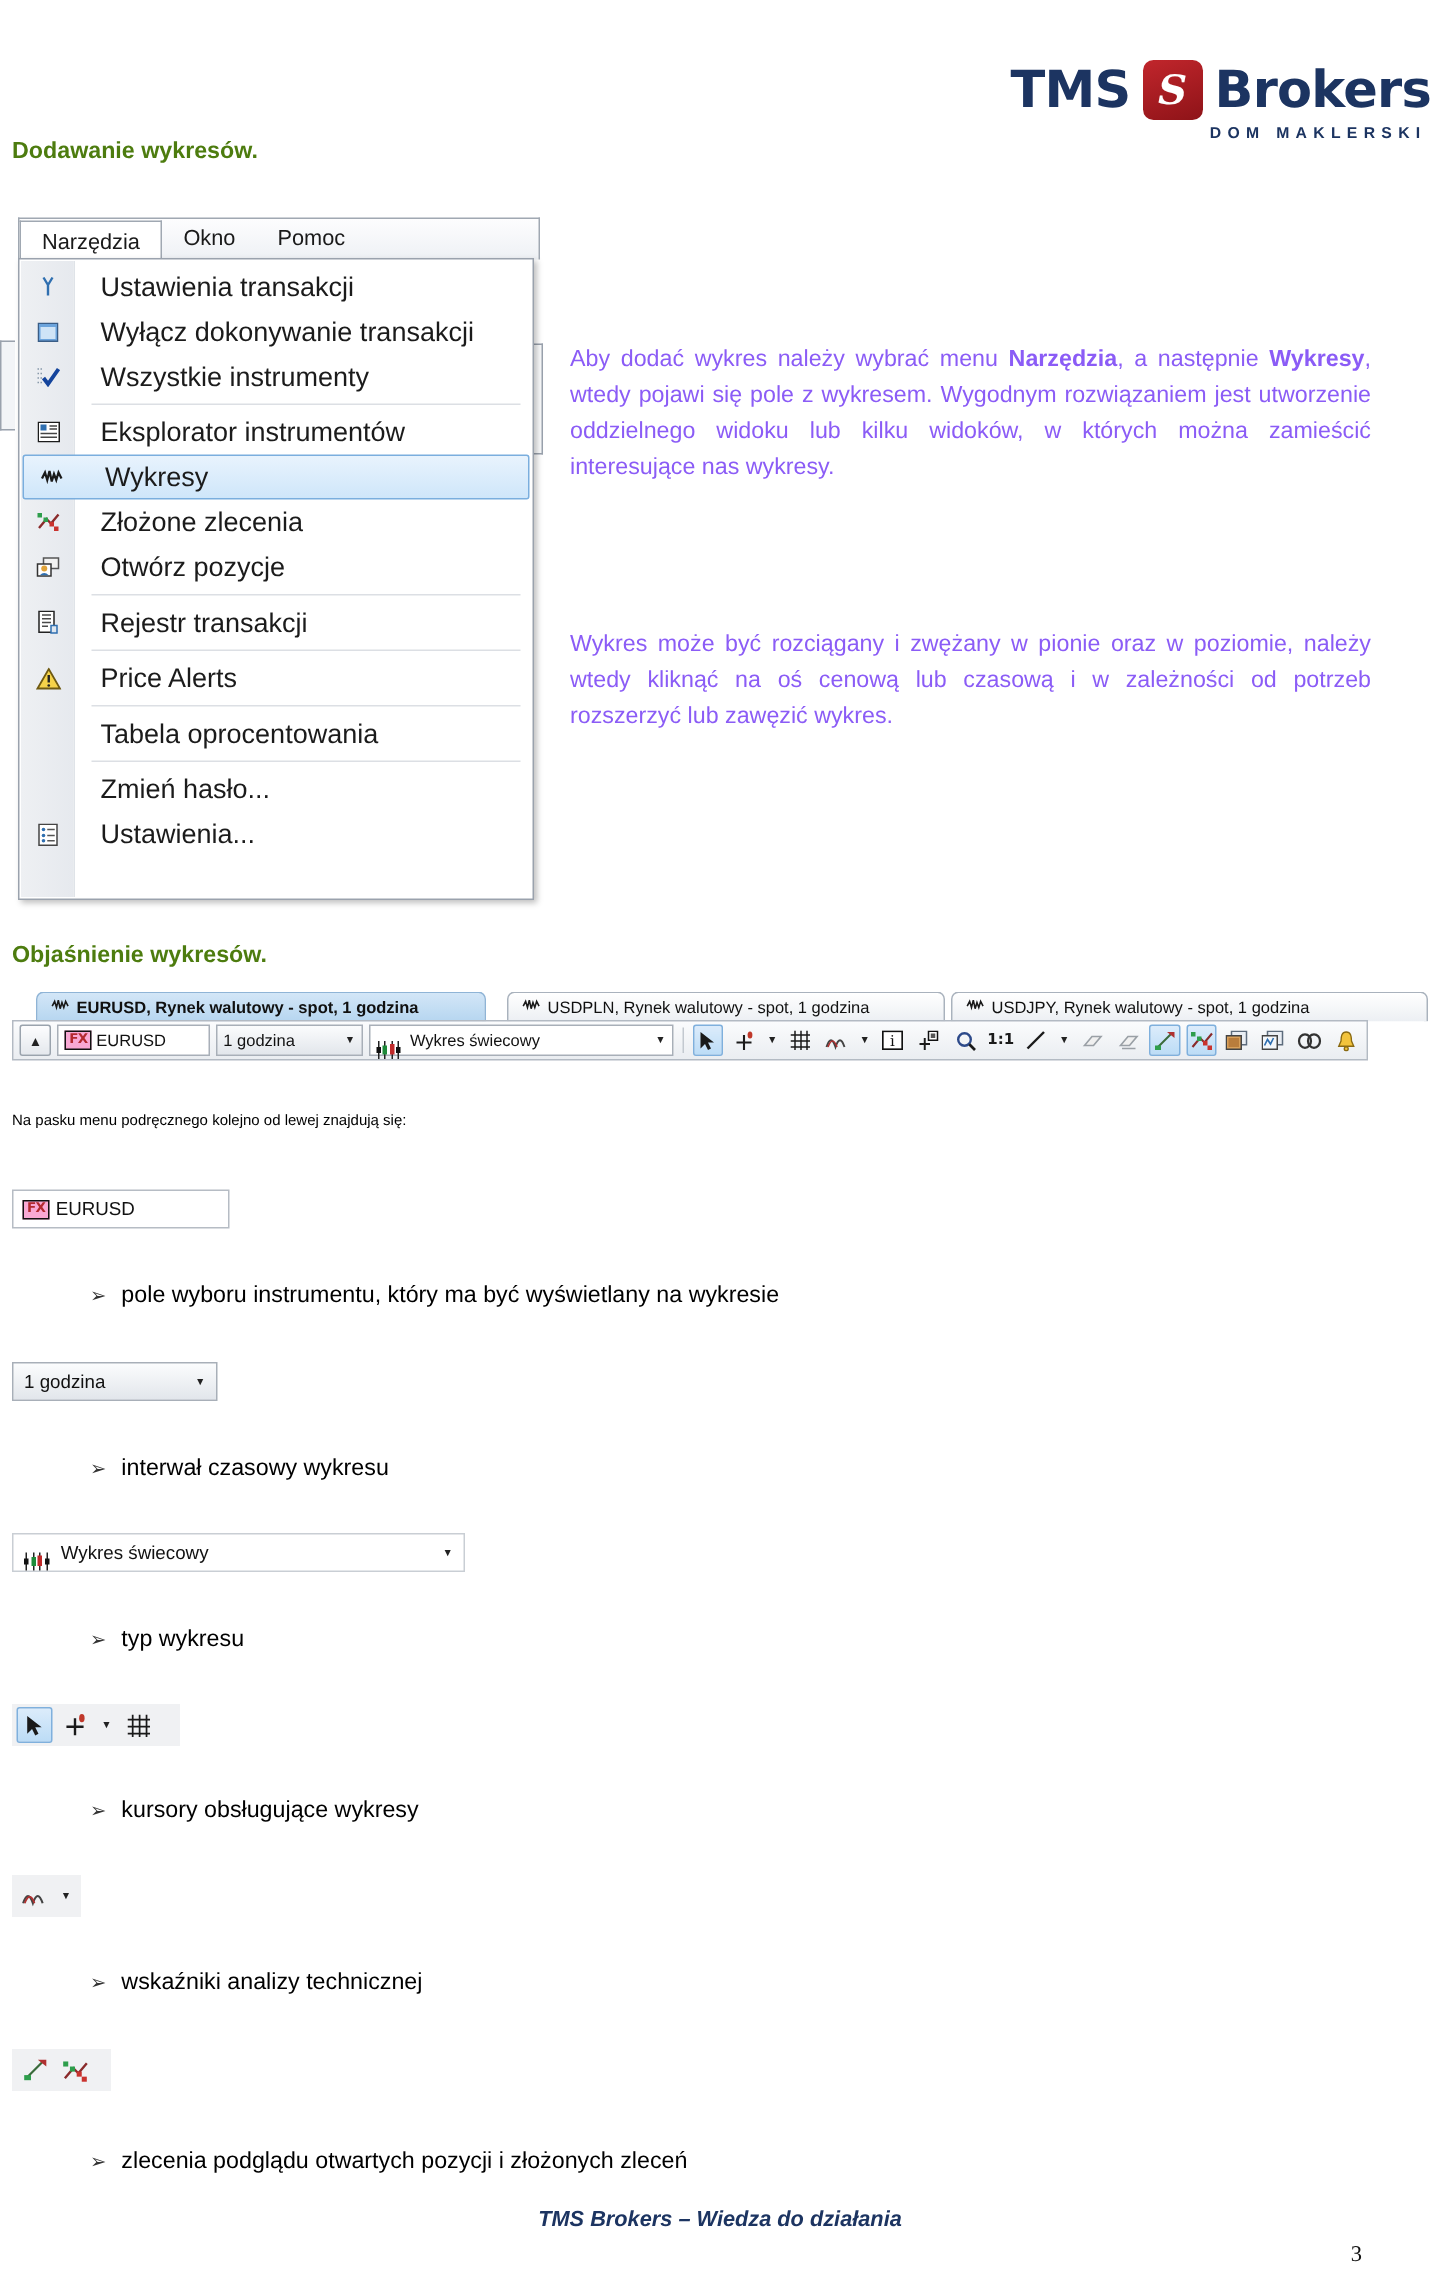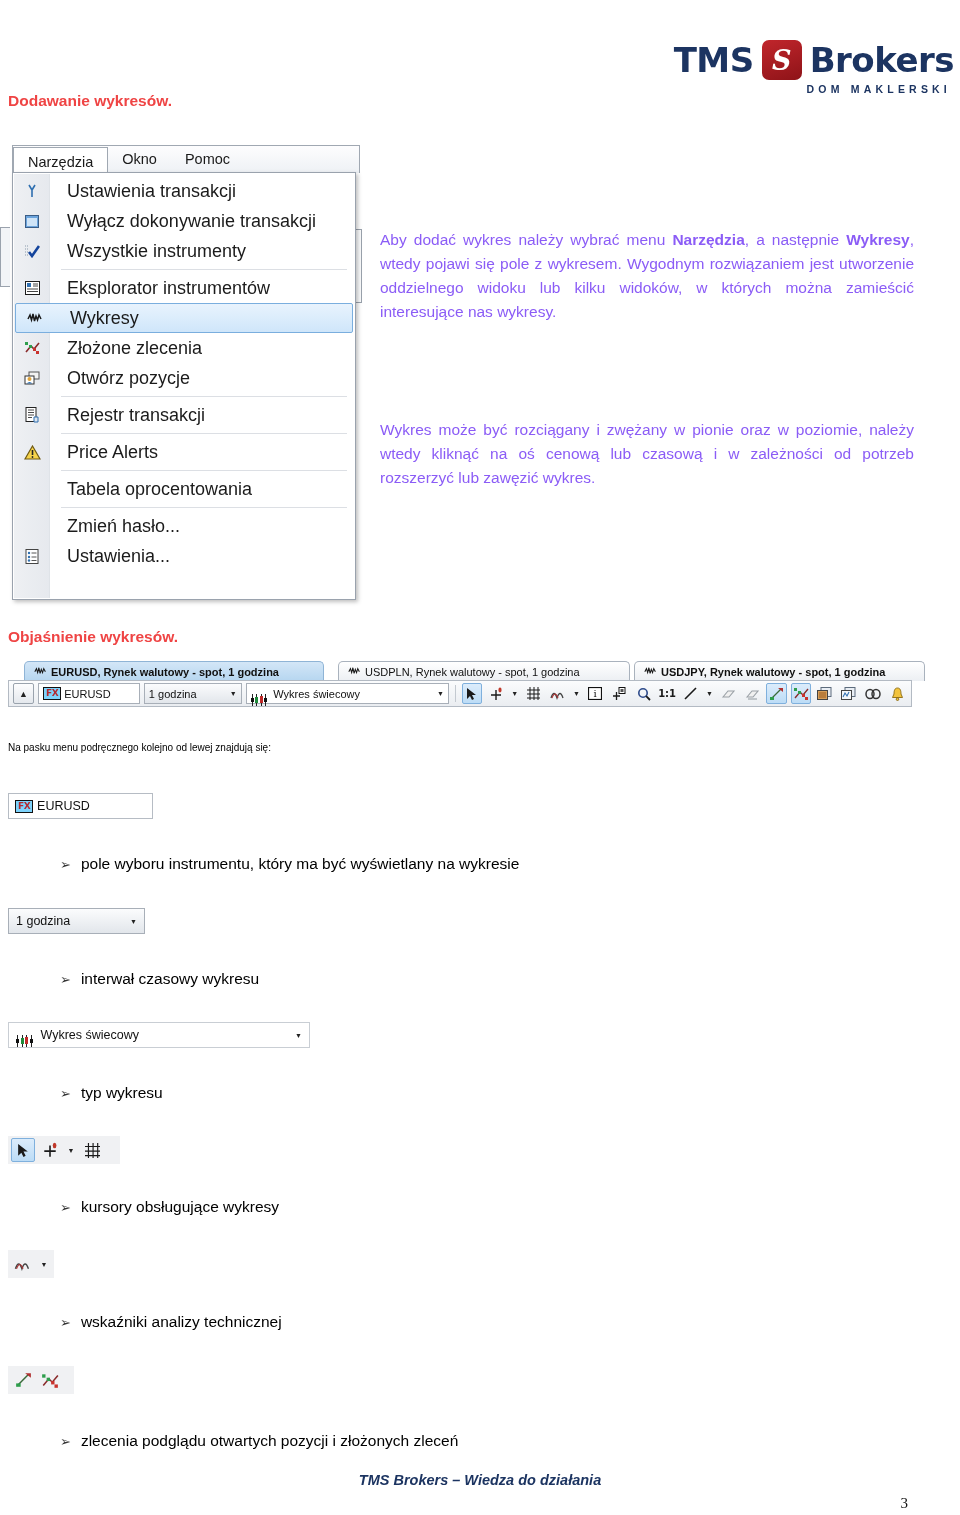--- a/index.html
+++ b/index.html
@@ -38,21 +38,21 @@
   }
   .logo-sub {
     text-align:right; font-size:10.5px; letter-spacing:4.2px;
     color:#1c3461; font-weight:bold; margin-top:3px; padding-right:3px;
     font-family:"Liberation Sans", sans-serif;
   }
 
   
   .h-bold {
     position:absolute; font-weight:bold; font-size:15.5px;
-    font-family:"Liberation Sans", sans-serif; color:#ef4444;
+    font-family:"Liberation Sans", sans-serif; color:#4d7c0f;
   }
   .para {
     position:absolute; font-size:15.5px; line-height:1.55;
     text-align:justify; color:#8b5cf6;
   }
   .para b { font-weight:bold; }
   .plain { position:absolute; font-size:10px; color:#000; }
 
   
   .bullet { position:absolute; font-size:15.5px; color:#000; display:flex; gap:10px; align-items:baseline;}
@@ -136,21 +136,21 @@
     display:flex; align-items:center; justify-content:center;
     font-size:9px; color:#222; border-radius:2px;
   }
   .tb-field {
     height:21px; border:1px solid #a8afb8; background:#fff;
     display:flex; align-items:center; padding:0 4px; gap:3px;
     font-size:11px; color:#111;
   }
   .fx-badge {
     font-family:"DejaVu Sans", sans-serif; font-weight:bold; font-size:9px;
-    color:#b3292f; border:1.5px solid #111; background:#7dd3fc;
+    color:#b3292f; border:1.5px solid #111; background:#f9a8d4;
     padding:0px 2px; line-height:11px; letter-spacing:-0.5px;
   }
   .tb-combo {
     height:21px; border:1px solid #a8afb8;
     background:linear-gradient(#fbfcfd,#e2e6eb);
     display:flex; align-items:center; justify-content:space-between;
     padding:0 4px; font-size:11px; color:#111; gap:6px;
   }
   .tb-combo.white { background:#fff; }
   .caret { font-size:7px; color:#222; }
@@ -387,21 +387,21 @@
       <span>EURUSD, Rynek walutowy - spot, 1 godzina</span>
     </div>
     <div class="tab" style="left:330px; width:292px;">
       <span>
         <svg width="13" height="10" viewBox="0 0 16 12">
             <path d="M1 7 L3 3 L4.5 8 L6 2 L7.5 9 L9 4 L10.5 8 L12 3 L14 7" stroke="#1a1a1a" stroke-width="1.3" fill="none"></path>
           </svg>
       </span>
       <span>USDPLN, Rynek walutowy - spot, 1 godzina</span>
     </div>
-    <div class="tab" style="left:626px; width:291px;font-weight:bold;">
+    <div class="tab" style="left:626px; width:318px;">
       <span>
         <svg width="13" height="10" viewBox="0 0 16 12">
             <path d="M1 7 L3 3 L4.5 8 L6 2 L7.5 9 L9 4 L10.5 8 L12 3 L14 7" stroke="#1a1a1a" stroke-width="1.3" fill="none"></path>
           </svg>
       </span>
       <span>USDJPY, Rynek walutowy - spot, 1 godzina</span>
     </div>
   </div>
 
   <div class="toolbar">

